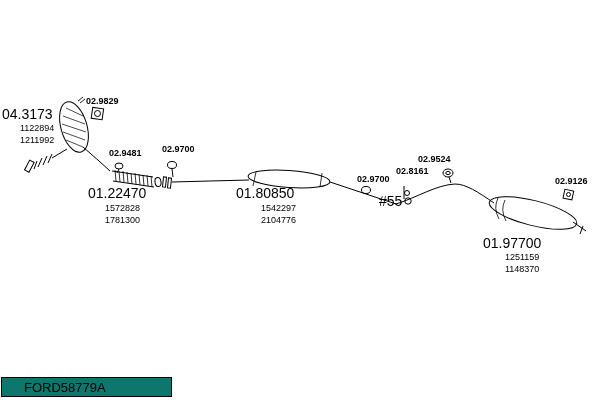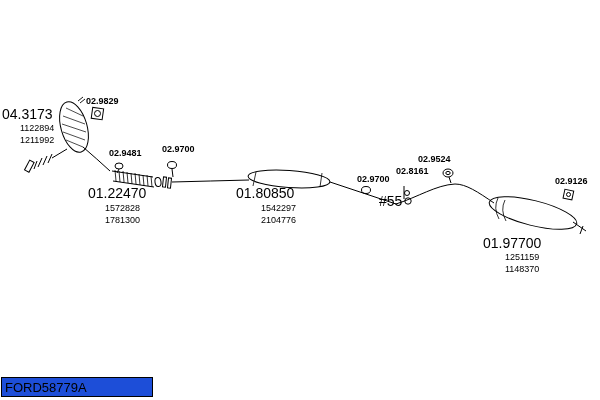--- a/index.html
+++ b/index.html
@@ -21,23 +21,23 @@
   .part{font-size:14px;font-weight:normal;}
   .code{font-size:9px;font-weight:bold;}
   .ref{font-size:9px;font-weight:normal;}
   .note{font-size:14px;font-weight:normal;text-align:right;}
   .title-box{
     position:absolute;
     left:1px;top:377px;
     width:147px;height:18px;
     border:1px solid #000;
     display:flex;align-items:center;
-    padding-left:3px;
+    padding-left:22px;
     font-size:13px;
-    background:#1d4ed8;
+    background:#0f766e;
   }
 </style>
 </head>
 <body>
 
 <div class="stage">
 
   <svg width="600" height="400" viewBox="0 0 600 400" aria-hidden="true">
     <g stroke="#000" fill="none" stroke-width="1">
 

